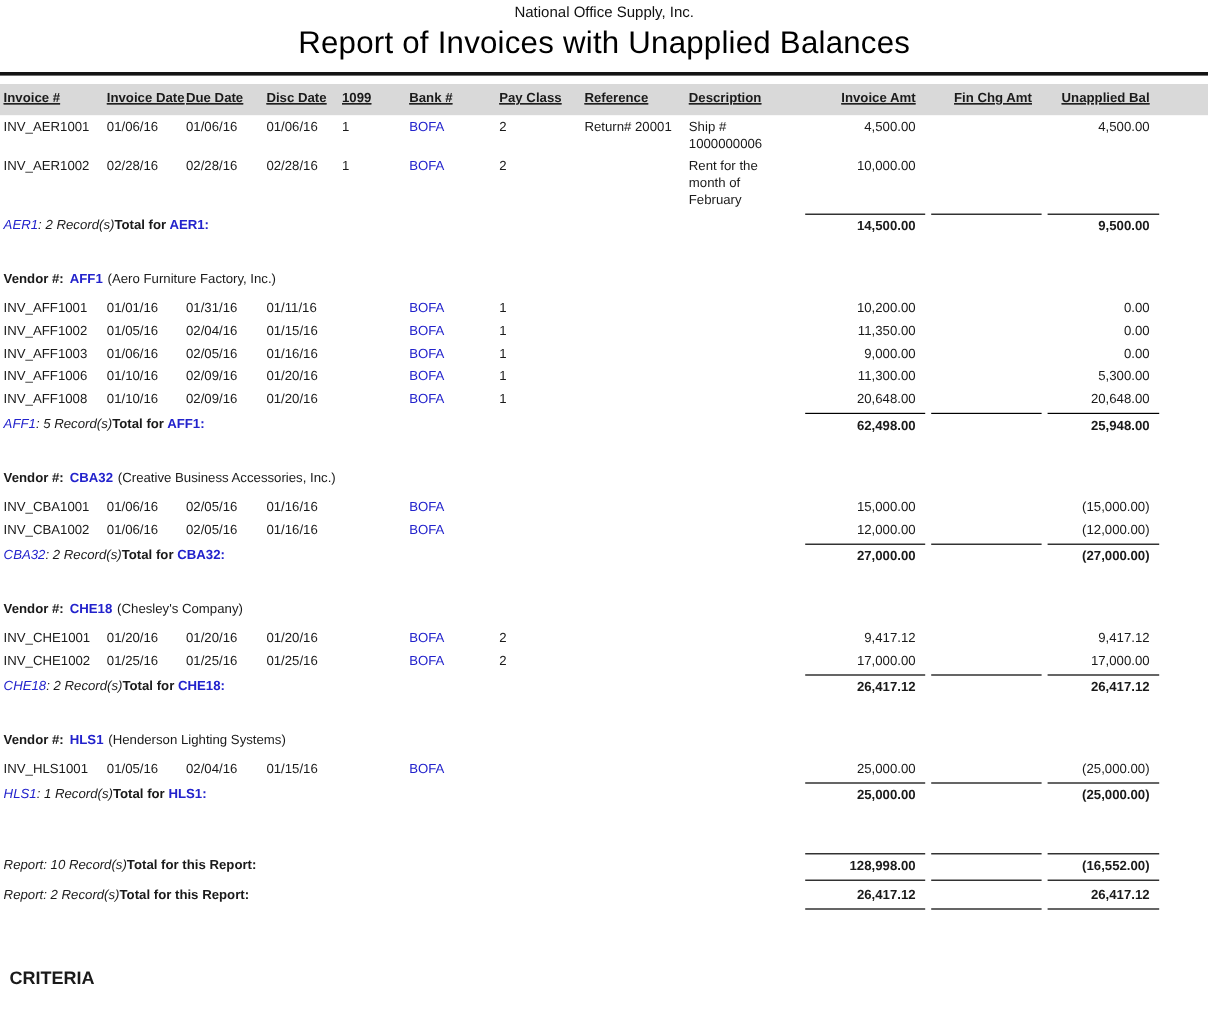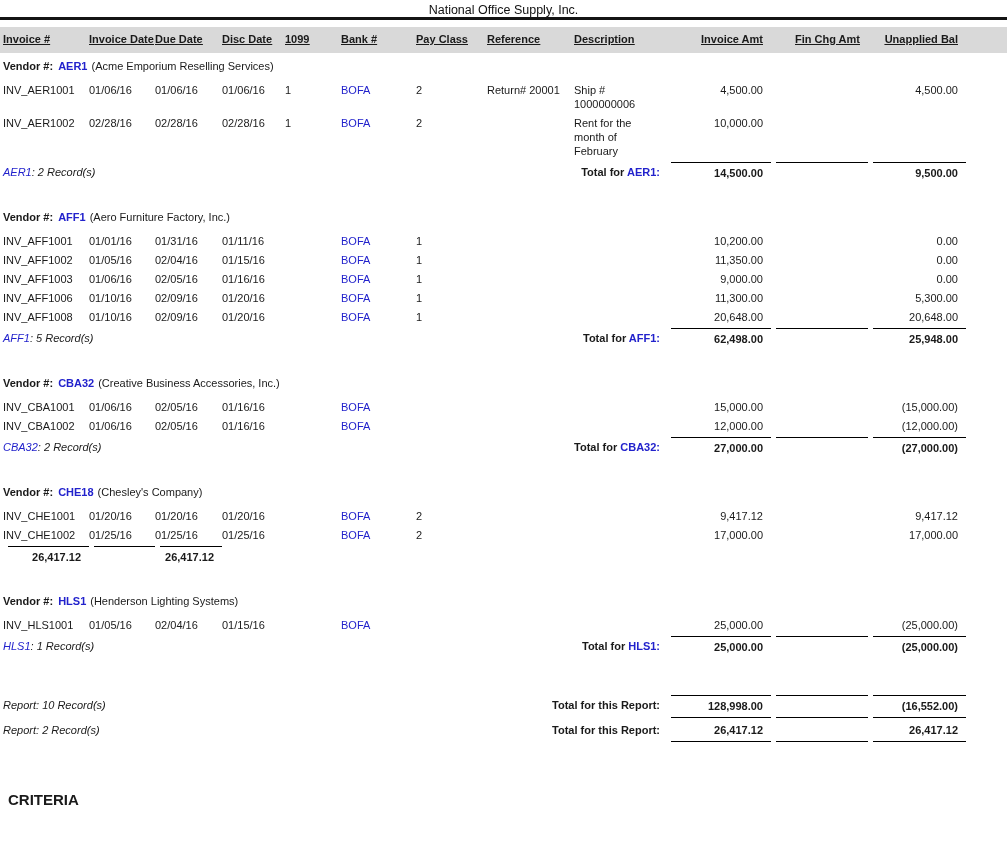--- a/index.html
+++ b/index.html
@@ -32,54 +32,54 @@
   .vendor-line { padding-left: 3px; margin-top: 6px; margin-bottom: 7px; line-height: 14px; }
   .vendor-line .vlabel { font-weight: bold; }
   .vendor-line .vcode { font-weight: bold; margin-left: 5px; }
   .vendor-line .vname { margin-left: 4px; }
 
   .data-row .c { padding-top: 2.5px; padding-bottom: 2.5px; }
   .c.desc { padding-right: 14px; }
 
   .trow { margin-top: 2px; }
   .trow .c { padding-top: 3px; padding-bottom: 4px; }
-  .tleft { display: flex; justify-content: space-between; grid-column: 1 / 10; padding-right: 6px; padding-top: 3px; line-height: 14px; }
+  .tleft { display: flex; grid-column: 1 / 10; padding-right: 6px; padding-top: 3px; line-height: 14px; }
   .lt { border-top: 1px solid #000; margin-left: 5px; }
   .lb { border-bottom: 1px solid #000; margin-left: 5px; }
 
   .section { margin-bottom: 26px; }
   #report-totals { margin-top: 37px; }
 
   .criteria-heading { font-size: 15px; font-weight: bold; padding-left: 8px; margin-top: 49px; }
 </style>
 </head>
 <body>
 
 <div class="page">
   <div class="company">National Office Supply, Inc.</div>
+  <div class="title">Report of Invoices with Unapplied Balances</div>
   <div class="rule"></div>
 
   <div class="grid colheader">
     <div class="c"><span>Invoice #</span></div>
     <div class="c"><span>Invoice Date</span></div>
     <div class="c"><span>Due Date</span></div>
     <div class="c"><span>Disc Date</span></div>
     <div class="c"><span>1099</span></div>
     <div class="c"><span>Bank #</span></div>
     <div class="c"><span>Pay Class</span></div>
     <div class="c"><span>Reference</span></div>
     <div class="c"><span>Description</span></div>
     <div class="c num"><span>Invoice Amt</span></div>
     <div class="c num"><span>Fin Chg Amt</span></div>
     <div class="c num"><span>Unapplied Bal</span></div>
   </div>
 
   <div id="sections">
       <div class="section">
-        <div class="vendor-line"><span class="vlabel">Vendor #:</span><span class="vcode blue link">AER1</span><span class="vname">(Acme Emporium Reselling Services)</span></div>
         <div class="grid data-row">
           <div class="c">INV_AER1001</div>
           <div class="c">01/06/16</div>
           <div class="c">01/06/16</div>
           <div class="c">01/06/16</div>
           <div class="c">1</div>
           <div class="c blue link">BOFA</div>
           <div class="c">2</div>
           <div class="c">Return# 20001</div>
           <div class="c desc">Ship # 1000000006</div>
@@ -256,20 +256,24 @@
           <div class="c"></div>
           <div class="c blue link">BOFA</div>
           <div class="c">2</div>
           <div class="c"></div>
           <div class="c desc"></div>
           <div class="c num">17,000.00</div>
           <div class="c num"></div>
           <div class="c num">17,000.00</div>
         </div>
         <div class="grid trow">
+          <div class="tleft">
+            <span><span class="blue i">CHE18</span><span class="i">: 2 Record(s)</span></span>
+            <span><span class="b">Total for </span><span class="blue b link">CHE18:</span></span>
+          </div>
           <div class="c num b lt">26,417.12</div>
           <div class="c num b lt"></div>
           <div class="c num b lt">26,417.12</div>
         </div>
       </div>
       <div class="section">
         <div class="vendor-line"><span class="vlabel">Vendor #:</span><span class="vcode blue link">HLS1</span><span class="vname">(Henderson Lighting Systems)</span></div>
         <div class="grid data-row">
           <div class="c">INV_HLS1001</div>
           <div class="c">01/05/16</div>

